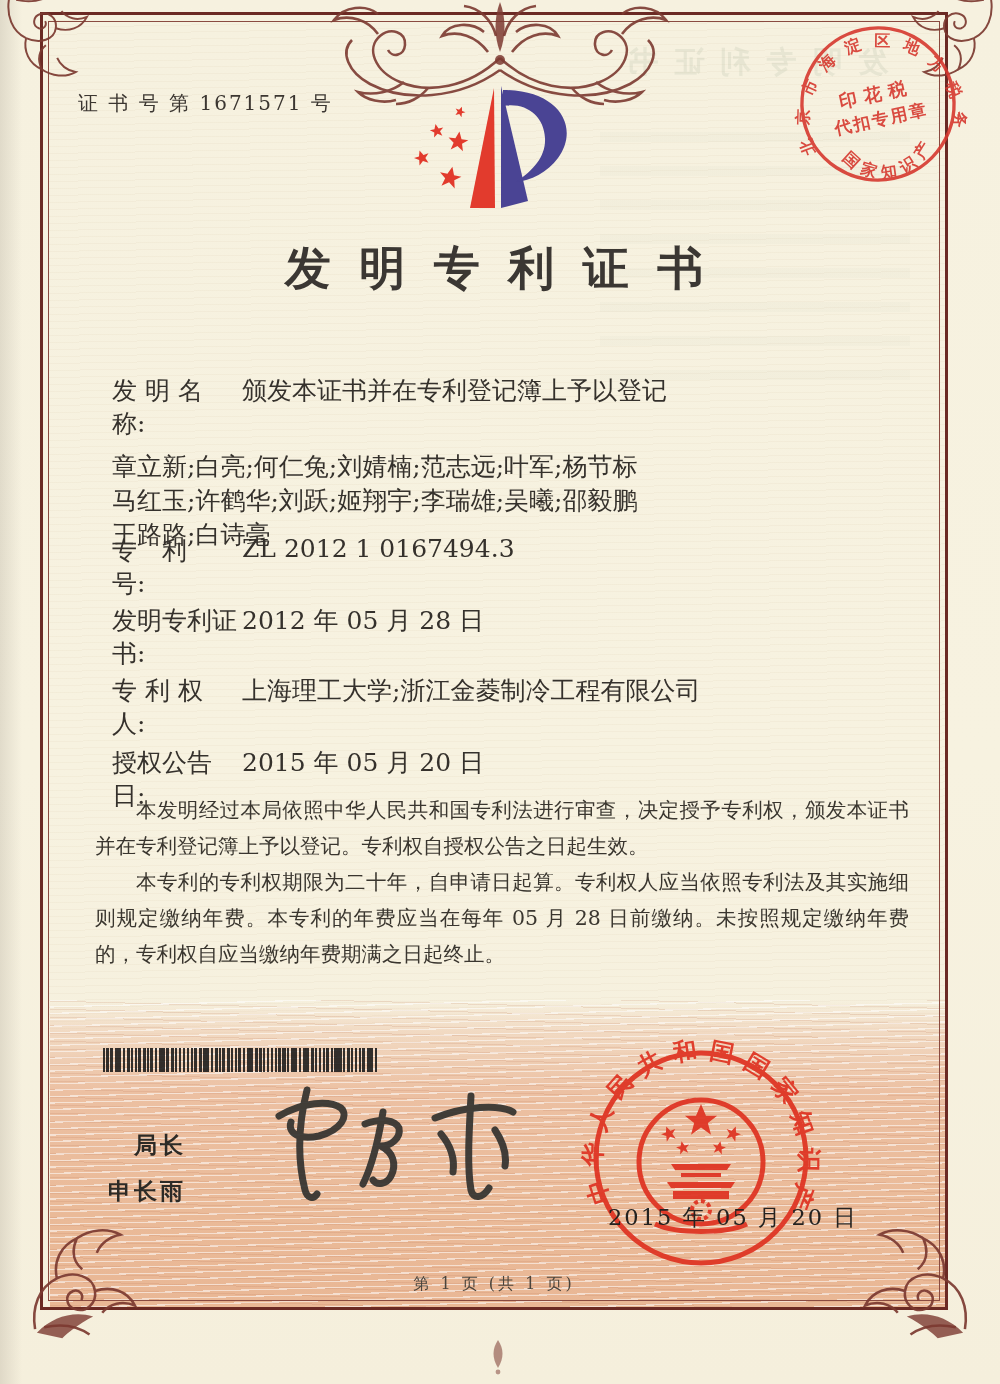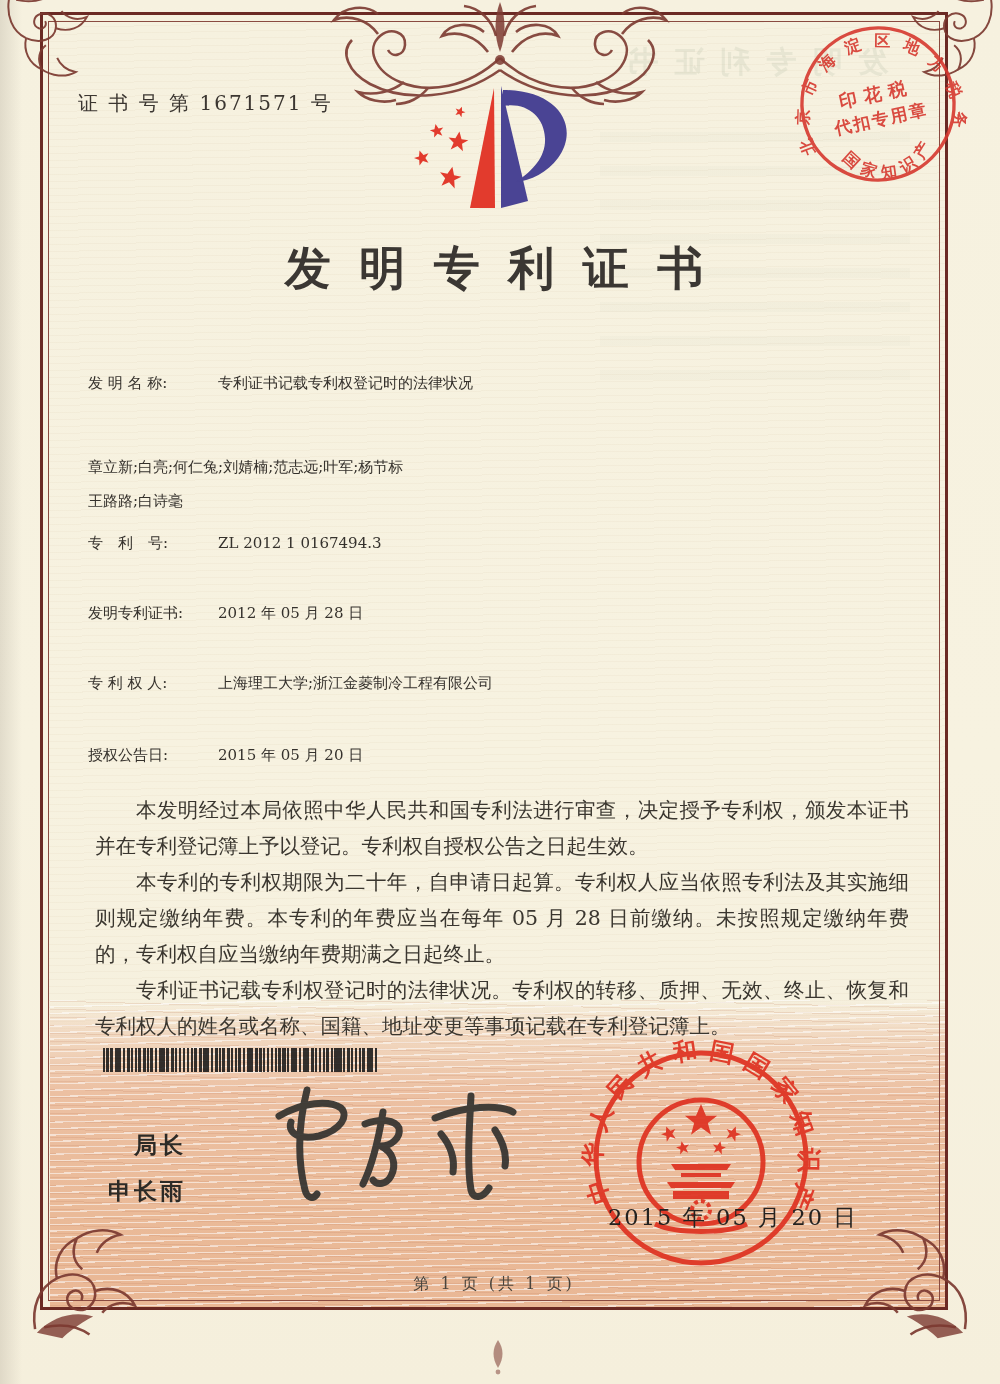--- a/index.html
+++ b/index.html
@@ -19,21 +19,21 @@
   .frame-outer{left:40px;top:12px;width:902px;height:1292px;border:3px solid #6b2a24;}
   .frame-inner{left:48px;top:21px;width:890px;height:1278px;border:1px solid #8a4a40;}
   .edge-shadow{left:0;top:0;width:22px;height:1384px;background:linear-gradient(90deg,rgba(90,80,70,.14),rgba(0,0,0,0));}
   .cert-no{left:78px;top:90px;font-size:20px;letter-spacing:2px;color:#3b3631;}
   .title{left:40px;right:52px;top:238px;text-align:center;font-size:46px;font-weight:700;
          letter-spacing:.62em;text-indent:.62em;color:#3b3733;}
   .ghost{left:540px;top:42px;width:420px;text-align:center;font-size:30px;letter-spacing:16px;
          transform:scaleX(-1);color:rgba(120,145,120,.12);font-weight:700;}
   .ghost-lines{left:600px;top:130px;width:310px;height:250px;opacity:.5;pointer-events:none;
          background:repeating-linear-gradient(0deg,rgba(130,150,130,.07) 0 10px,rgba(0,0,0,0) 10px 34px);}
-  .row{left:88px;display:flex;font-size:15px;color:#35312c;}
+  .row{left:112px;display:flex;font-size:25px;color:#35312c;}
   .row .lbl{width:130px;flex:none;}
   .row .val{margin-left:0;}
   .inv-lines div{line-height:34px;}
   .body-text{left:95px;width:814px;top:792px;font-size:20.5px;line-height:36px;color:#3a362f;text-align:justify;}
   .body-text p{margin:0;text-indent:2em;}
   .barcode{left:103px;top:1048px;width:276px;height:24px;opacity:.88;
     background:repeating-linear-gradient(90deg,#181818 0 2px,rgba(0,0,0,0) 2px 4px),
                repeating-linear-gradient(90deg,#181818 0 1px,rgba(0,0,0,0) 1px 7px),
                repeating-linear-gradient(90deg,rgba(0,0,0,0) 0 3px,#181818 3px 5px,rgba(0,0,0,0) 5px 11px);}
   .official{left:108px;top:1122px;font-family:"DejaVu Sans","Liberation Sans",sans-serif;
@@ -133,26 +133,27 @@
       </text>
       <text x="100" y="92" text-anchor="middle" font-size="18" font-weight="700" letter-spacing="7">印花税</text>
       <text x="100" y="117" text-anchor="middle" font-size="17" font-weight="700" letter-spacing="2">代扣专用章</text>
     </g>
   </svg>
 
   <div class="abs title">发明专利证书</div>
 
   <div class="abs row" style="top:374px">
     <span class="lbl">发 明 名 称:</span>
-    <span class="val">专利证书记载专利权登记时的法律状况</span>
+    <span class="val">颁发本证书并在专利登记簿上予以登记</span>
   </div>
 
   <div class="abs row" style="top:450px">
     <span class="val inv-lines">
       <div>章立新;白亮;何仁兔;刘婧楠;范志远;叶军;杨节标</div>
+      <div>马红玉;许鹤华;刘跃;姬翔宇;李瑞雄;吴曦;邵毅鹏</div>
       <div>王路路;白诗毫</div>
     </span>
   </div>
 
   <div class="abs row" style="top:534px">
     <span class="lbl">专　利　号:</span>
     <span class="val">ZL 2012 1 0167494.3</span>
   </div>
 
   <div class="abs row" style="top:604px">
@@ -166,21 +167,20 @@
   </div>
 
   <div class="abs row" style="top:746px">
     <span class="lbl">授权公告日:</span>
     <span class="val">2015 年 05 月 20 日</span>
   </div>
 
   <div class="abs body-text">
     <p>本发明经过本局依照中华人民共和国专利法进行审查，决定授予专利权，颁发本证书并在专利登记簿上予以登记。专利权自授权公告之日起生效。</p>
     <p>本专利的专利权期限为二十年，自申请日起算。专利权人应当依照专利法及其实施细则规定缴纳年费。本专利的年费应当在每年 05 月 28 日前缴纳。未按照规定缴纳年费的，专利权自应当缴纳年费期满之日起终止。</p>
-    <p>专利证书记载专利权登记时的法律状况。专利权的转移、质押、无效、终止、恢复和专利权人的姓名或名称、国籍、地址变更等事项记载在专利登记簿上。</p>
   </div>
 
   <div class="abs barcode"></div>
 
   <div class="abs official">
     <div>局长</div>
     <div>申长雨</div>
   </div>
 
   <svg class="abs" style="left:255px;top:1072px" width="280" height="150" viewBox="0 0 280 150">

